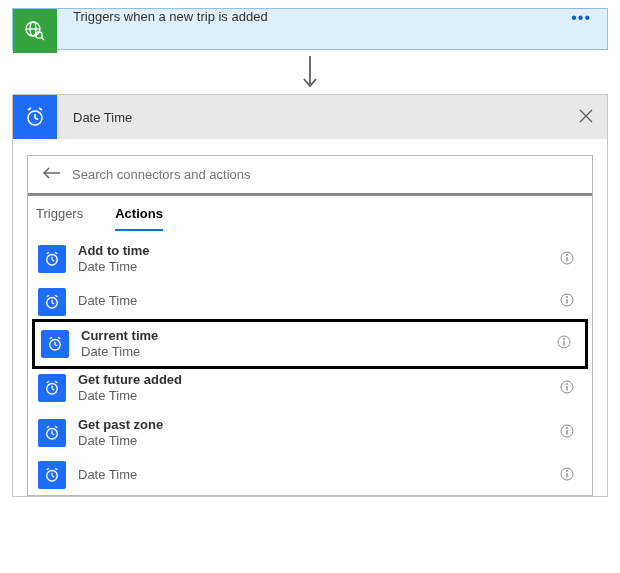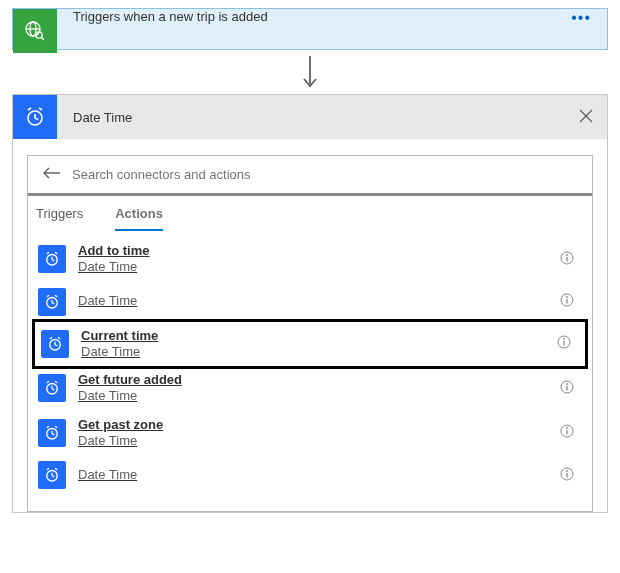--- a/index.html
+++ b/index.html
@@ -115,29 +115,28 @@
       display: flex;
       gap: 32px;
       padding: 10px 8px 0 8px;
     }
     .tab {
       padding-bottom: 8px;
       cursor: pointer;
       color: #605e5c;
     }
     .tab.active {
-      color: #737373;
+      color: #000000;
       font-weight: 600;
       border-bottom: 2px solid #0078d4;
     }
     
     
     .list {
-      padding: 6px 4px 16px 4px;
-      text-decoration: underline;
+      padding: 6px 4px 0 4px;
     }
     .list-item {
       display: flex;
       align-items: center;
       padding: 6px;
       cursor: pointer;
       position: relative;
     }
     .list-item.highlighted {
       border: 3px solid #000000;

